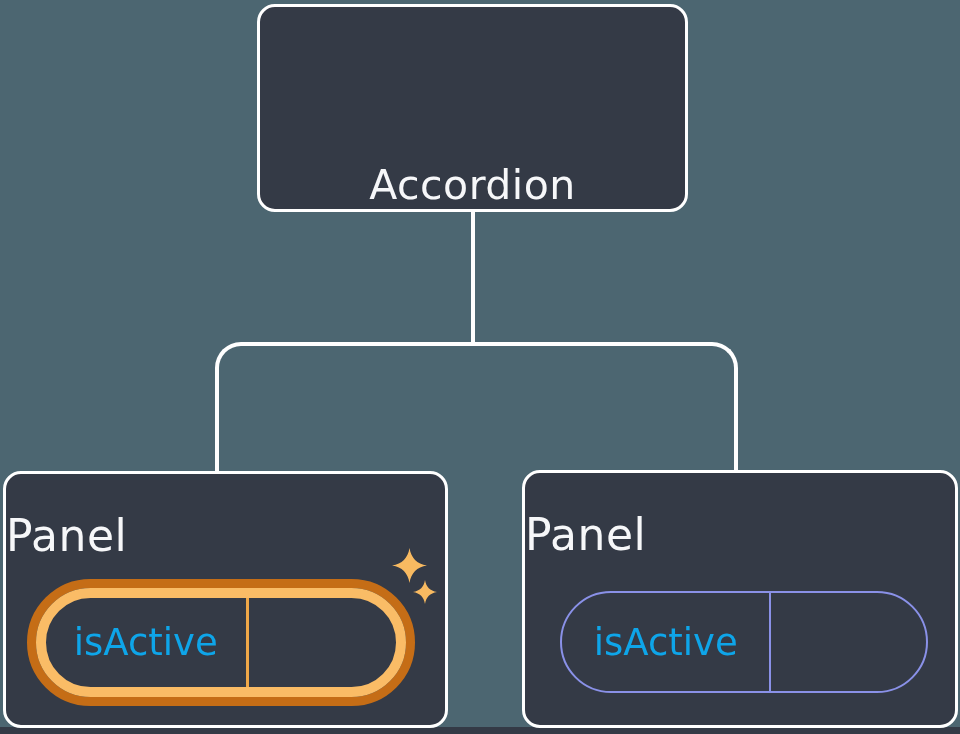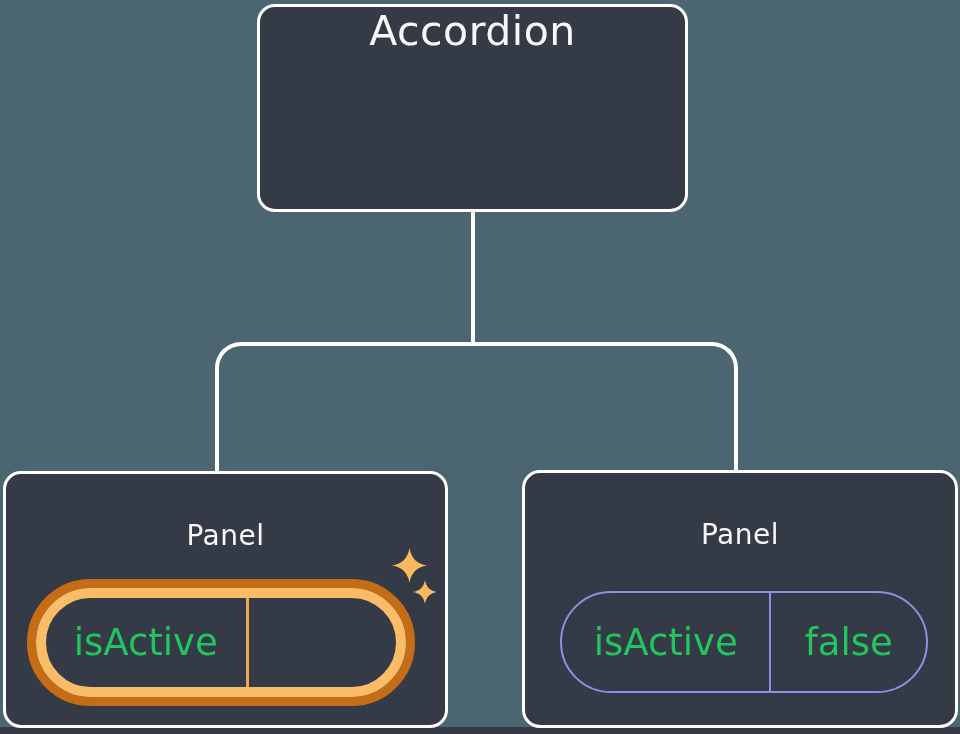--- a/index.html
+++ b/index.html
@@ -30,36 +30,36 @@
   
   .node{
     position:absolute;
     background:#343A46;
     border:3px solid #FFFFFF;
     border-radius:18px;
     box-sizing:border-box;
   }
   .node-accordion{
     left:257px;top:4px;width:431px;height:208px;
-    display:flex;align-items:flex-start;justify-content:center;
+    display:flex;align-items:flex-end;justify-content:center;
   }
   .node-panel-left{left:3px;top:471px;width:445px;height:257px;}
   .node-panel-right{left:522px;top:470px;width:436px;height:258px;}
   .title{
     color:#F6F7F9;
     font-size:41px;
     letter-spacing:0.5px;
   }
   .panel-title{
     position:absolute;top:40px;left:0;right:0;
-    text-align:center;
-    font-size:28px;line-height:44px;
+    text-align:left;
+    font-size:44px;line-height:44px;
   }
   
-  .pill-text{color:#22c55e;font-size:37px;}
+  .pill-text{color:#0ea5e9;font-size:37px;}
   .cell{
     display:flex;align-items:center;justify-content:center;
     overflow:hidden;
   }
   .cell-name{flex:0 0 57%;}
   .cell-value{flex:1;}
   .bold{font-weight:700;}
   
   .pill-plain{
     position:absolute;left:35px;top:118px;width:368px;height:102px;
@@ -125,19 +125,16 @@
   </div>
 
   <div class="node node-panel-right">
     <span class="title panel-title">Panel</span>
 
     <div class="pill-plain">
       <div class="cell cell-name">
         <span class="pill-text">isActive</span>
       </div>
       <div class="divider-plain"></div>
-      <div class="cell cell-value">
-        <span class="pill-text">false</span>
-      </div>
     </div>
   </div>
 
 </div>
 
 </body></html>

